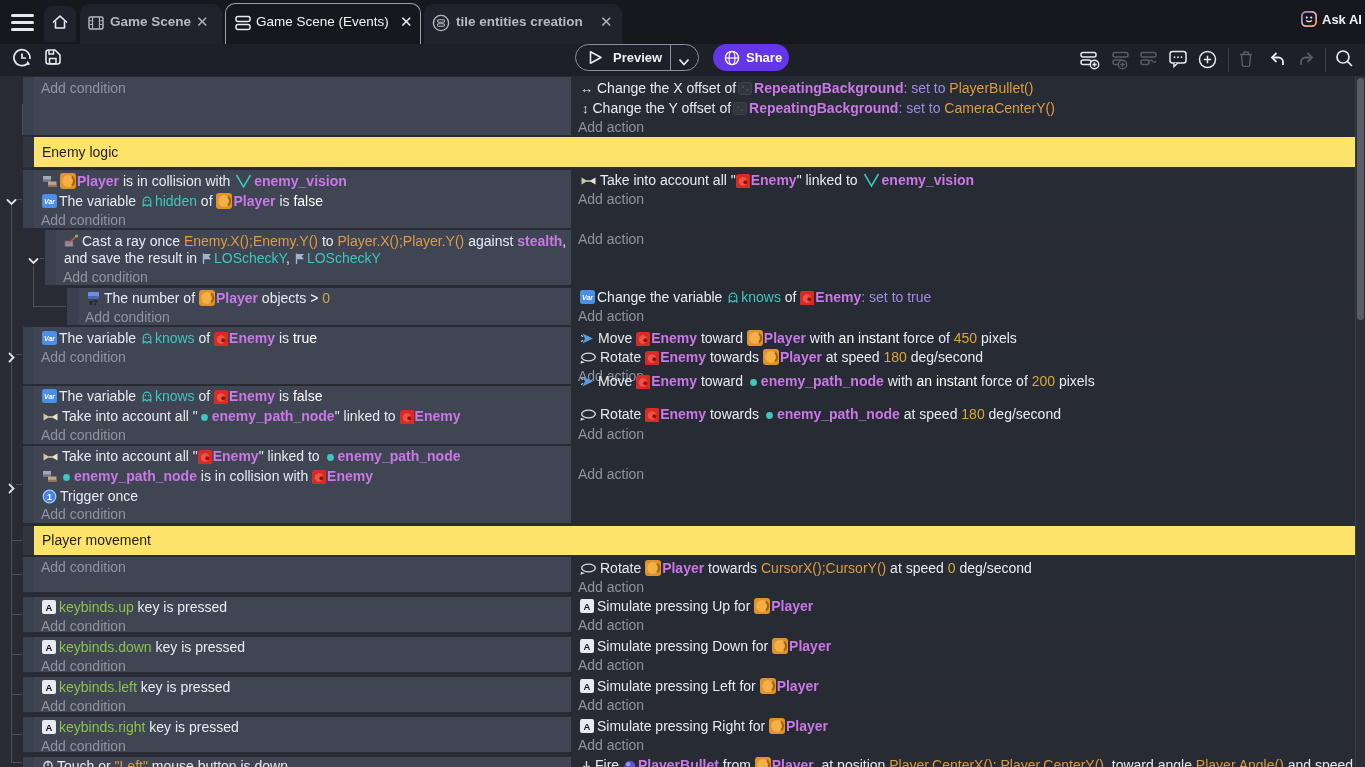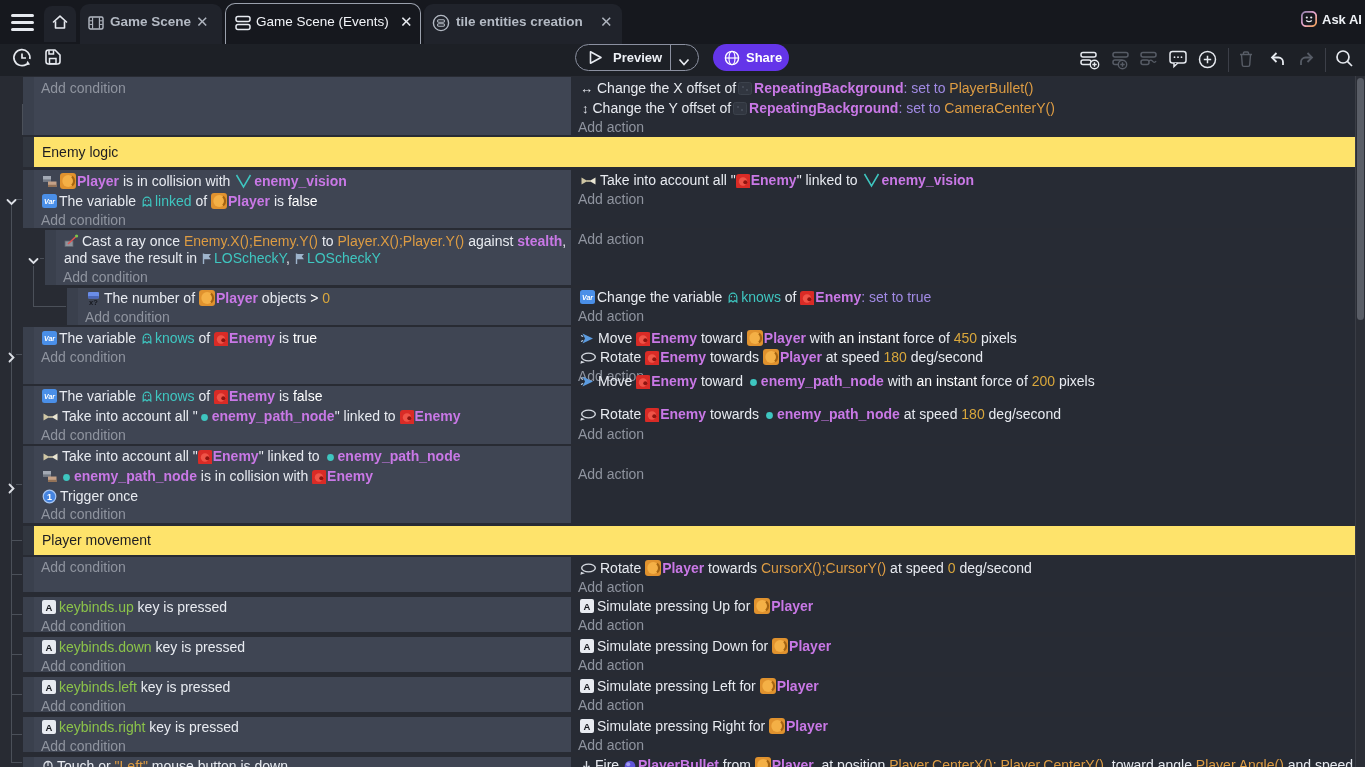--- a/index.html
+++ b/index.html
@@ -232,21 +232,21 @@
       </svg><span class="obj">Player</span><span class="w"> is in collision with </span><svg style="display:inline-block;vertical-align:-3px;margin-right:1px;" width="19" height="16" viewBox="0 0 19 16">
         <path d="M2.5 2 L9.5 14 L16.5 2" fill="none" stroke="#3ec6c0" stroke-width="1.5"></path>
       </svg><span class="obj">enemy_vision</span></div>
     <div class="line" style="left:42px;top:191px"><svg style="display:inline-block;vertical-align:-2px;margin-right:2px;" width="15" height="14" viewBox="0 0 15 14">
         <rect width="15" height="14" rx="2.5" fill="#4a8fe8"></rect>
         <text x="7.5" y="10" font-family="Liberation Sans" font-size="7" font-style="italic" font-weight="bold" fill="#fff" text-anchor="middle">Var</text>
       </svg><span class="w">The variable </span><svg style="display:inline-block;vertical-align:-2px;margin-right:1px;" width="14" height="14" viewBox="0 0 14 14">
         <path d="M3.2 12 V7 a3.8 3.8 0 0 1 7.6 0 V12 l-1.9 -1.4 -1.9 1.4 -1.9 -1.4 z" fill="none" stroke="#3ec6c0" stroke-width="1.2"></path>
         <circle cx="5.4" cy="6.6" r="0.8" fill="#3ec6c0"></circle>
         <circle cx="8.6" cy="6.6" r="0.8" fill="#3ec6c0"></circle>
-      </svg><span class="var">linked</span><span class="w"> of </span><svg style="display:inline-block;vertical-align:-3px;margin-right:1px;" width="16" height="16" viewBox="0 0 16 16">
+      </svg><span class="var">hidden</span><span class="w"> of </span><svg style="display:inline-block;vertical-align:-3px;margin-right:1px;" width="16" height="16" viewBox="0 0 16 16">
         <rect width="16" height="16" rx="3" fill="#e0922e"></rect>
         <circle cx="8.2" cy="8" r="5.9" fill="#f4b046"></circle>
         <path d="M12 3.5 a5.9 5.9 0 0 1 0 9" fill="none" stroke="#a36312" stroke-width="2.2"></path>
       </svg><span class="obj">Player</span><span class="w"> is </span><span class="grn">false</span></div>
     <div class="line" style="left:41px;top:210px"><span class="ph">Add condition</span></div>
     <div class="line" style="left:580px;top:170px"><svg style="display:inline-block;vertical-align:-2px;margin-right:3px;" width="17" height="12" viewBox="0 0 17 12">
         <path d="M1.5 2.5 L7.5 6 L1.5 9.5 Z" fill="#cfc6a4"></path>
         <path d="M15.5 2.5 L9.5 6 L15.5 9.5 Z" fill="#e8e4d2"></path>
         <rect x="6.5" y="5.2" width="4" height="1.6" fill="#cfc6a4"></rect>
       </svg><span class="w">Take into account all "</span><svg style="display:inline-block;vertical-align:-3px;margin-right:1px;" width="14" height="14" viewBox="0 0 14 14">

